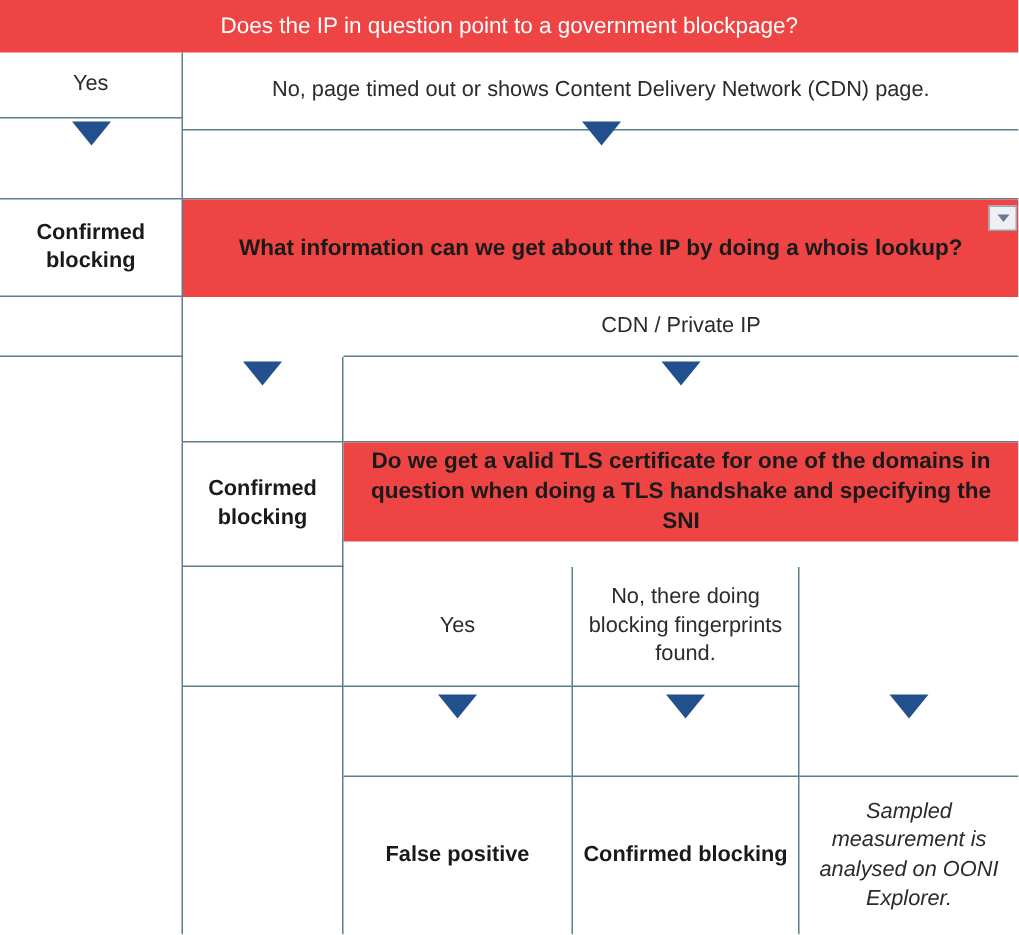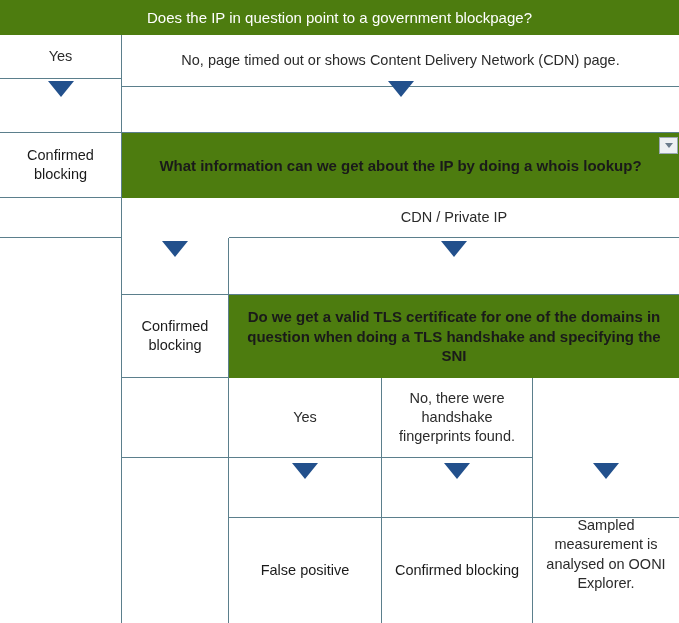--- a/index.html
+++ b/index.html
@@ -22,28 +22,28 @@
     text-align:center;
     font-size:14.5px;
     color:#2b2b2b;
     line-height:1.32;
     padding:2px 6px;
   }
   .brd-b{border-bottom:1px solid #5b7f8c;}
   .brd-r{border-right:1px solid #5b7f8c;}
 
   .banner{
-    background:#4d7c0f;
+    background:#ef4444;
     color:#ffffff;
     font-size:15px;
     border:none;
     padding:2px 14px;
   }
   .banner.bold{font-weight:bold;}
-  .bold{font-weight:normal;color:#1a1a1a;}
+  .bold{font-weight:bold;color:#1a1a1a;}
 
   
   .arrow{
     position:absolute;
     width:26px;
     display:block;
   }
   .arrow .shaft{
     width:12px;height:17px;
     background:#22508c;
@@ -122,31 +122,31 @@
   <div class="cell brd-b" style="left:229px;top:238px;width:450px;height:57px;">
     <span class="arrow" style="position:static;">
       <span class="shaft"></span><span class="head"></span>
     </span>
   </div>
 
   <div class="cell brd-r" style="left:0;top:295px;width:122px;height:83px;"></div>
   <div class="cell brd-b brd-r bold" style="left:122px;top:295px;width:107px;height:83px;">
     <span>Confirmed blocking</span>
   </div>
-  <div class="cell banner bold" style="left:229px;top:295px;width:450px;height:83px;">
+  <div class="cell banner bold" style="left:229px;top:295px;width:450px;height:66px;">
     <span>Do we get a valid TLS certificate for one of the domains in question when doing a TLS handshake and specifying the SNI</span>
   </div>
 
   <div class="cell brd-r" style="left:0;top:378px;width:122px;height:80px;"></div>
   <div class="cell brd-b brd-r" style="left:122px;top:378px;width:107px;height:80px;"></div>
   <div class="cell brd-b brd-r" style="left:229px;top:378px;width:153px;height:80px;">
     <span>Yes</span>
   </div>
   <div class="cell brd-b brd-r" style="left:382px;top:378px;width:151px;height:80px;">
-    <span>No, there were handshake fingerprints found.</span>
+    <span>No, there doing blocking fingerprints found.</span>
   </div>
 
   <div class="cell brd-r" style="left:0;top:458px;width:122px;height:60px;"></div>
   <div class="cell brd-r" style="left:122px;top:458px;width:107px;height:60px;"></div>
   <div class="cell brd-b brd-r" style="left:229px;top:458px;width:153px;height:60px;">
     <span class="arrow" style="position:static;">
       <span class="shaft"></span><span class="head"></span>
     </span>
   </div>
   <div class="cell brd-b brd-r" style="left:382px;top:458px;width:151px;height:60px;">
@@ -161,17 +161,17 @@
   </div>
 
   <div class="cell brd-r" style="left:0;top:518px;width:122px;height:105px;"></div>
   <div class="cell brd-r" style="left:122px;top:518px;width:107px;height:105px;"></div>
   <div class="cell brd-r bold" style="left:229px;top:518px;width:153px;height:105px;">
     <span>False positive</span>
   </div>
   <div class="cell brd-r bold" style="left:382px;top:518px;width:151px;height:105px;">
     <span>Confirmed blocking</span>
   </div>
-  <div class="cell" style="left:533px;top:502px;width:146px;height:105px;">
+  <div class="cell" style="left:533px;top:518px;width:146px;height:105px;font-style:italic;">
     <span>Sampled measurement is analysed on OONI Explorer.</span>
   </div>
 
 </div>
 
 </body></html>

